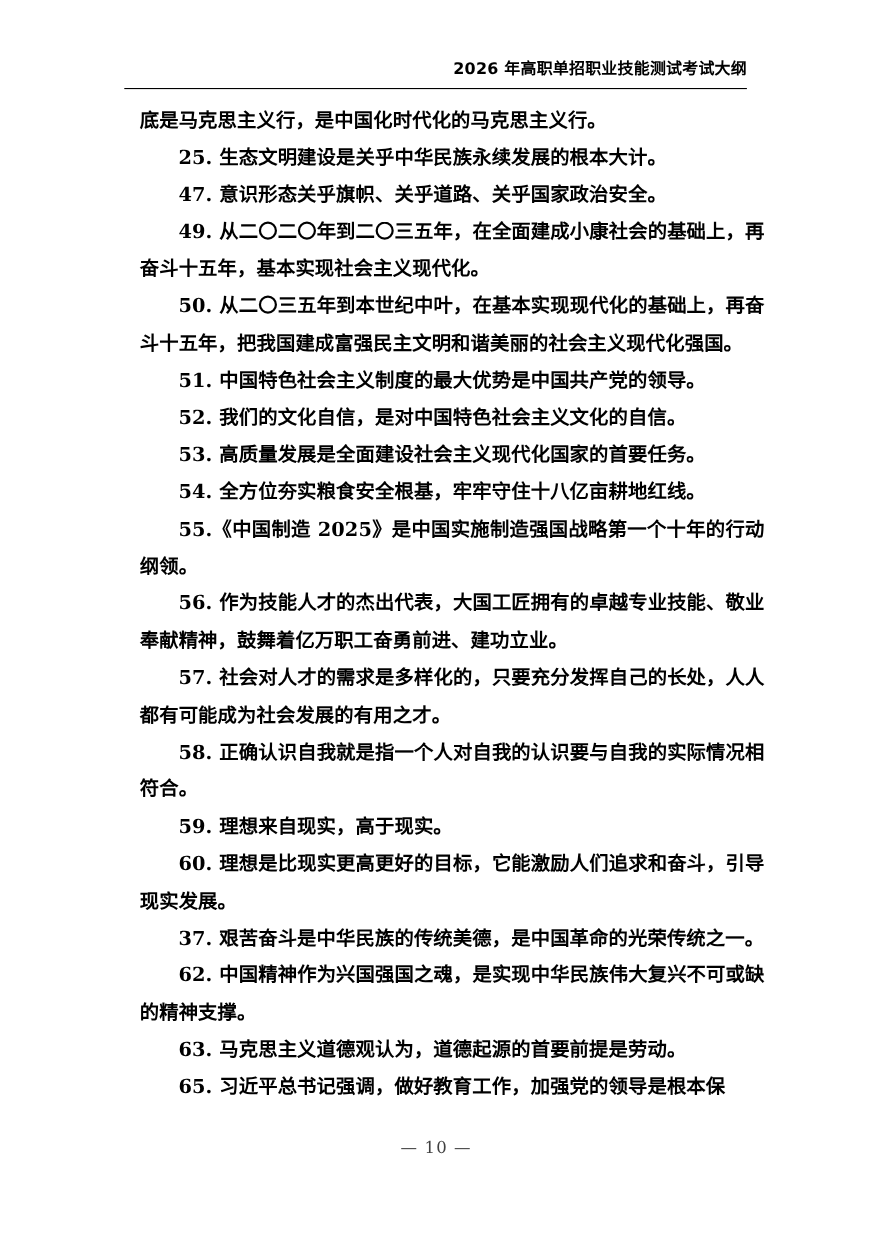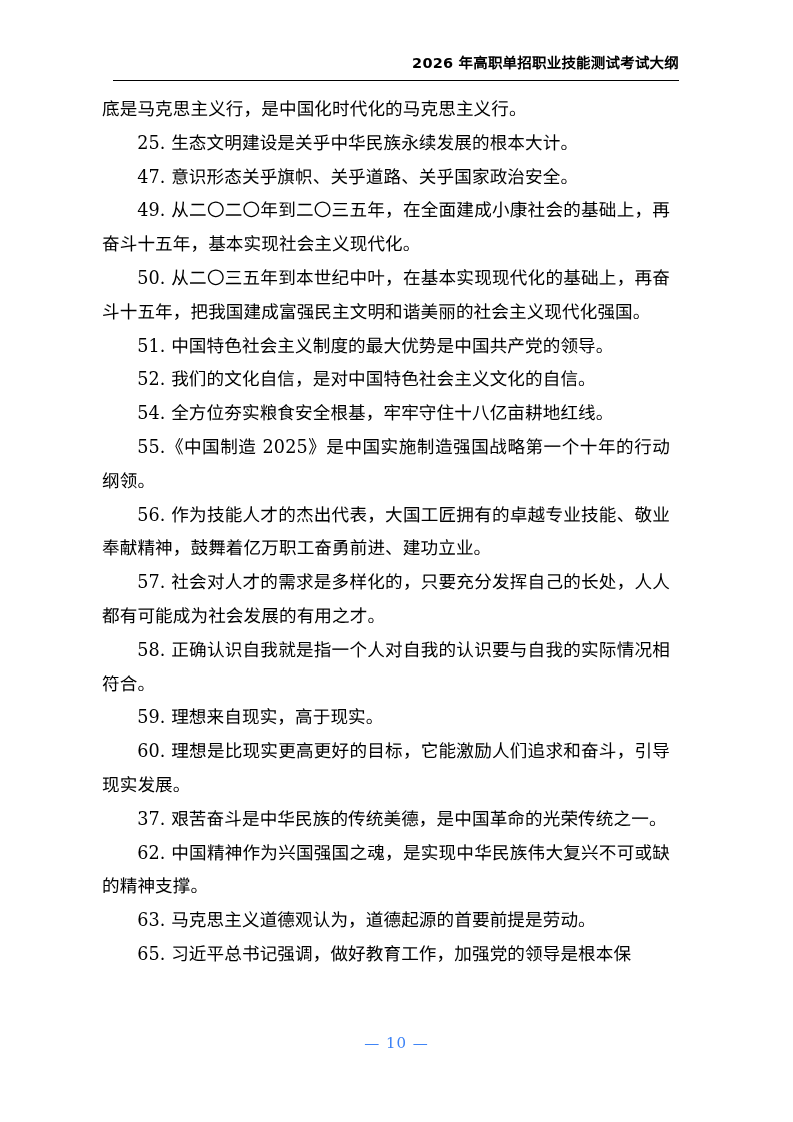--- a/index.html
+++ b/index.html
@@ -45,23 +45,24 @@
     left: 113px;
     top: 80px;
     width: 566px;
     height: 0;
     border-top: 1.6px solid #000000;
   }
 
   
   .body-column {
     position: absolute;
-    left: 102px;
+    left: 127px;
     top: 93px;
     width: 568px;
+    font-weight: bold;
   }
   .para {
     margin: 0;
     font-size: 17.6px;
     line-height: 33.8px;
     text-align: justify;
     text-justify: inter-ideograph;
     text-align-last: left;
     letter-spacing: 0.1px;
     word-break: break-all;
@@ -79,21 +80,21 @@
     position: absolute;
     left: 0;
     top: 1032px;
     width: 793px;
     text-align: center;
   }
   .page-footer .folio {
     font-size: 15px;
     line-height: 22px;
     font-family: "DejaVu Serif", "Liberation Serif", serif;
-    color: #3b82f6;
+    color: #404040;
     letter-spacing: 1px;
   }
 </style>
 </head>
 <body>
 
 <div class="page">
 
   <div class="page-header">
     <span class="header-title">2026 年高职单招职业技能测试考试大纲</span>
@@ -103,20 +104,21 @@
   <div class="body-column">
 
     <p class="para continued">底是马克思主义行，是中国化时代化的马克思主义行。</p>
 
     <p class="para item">25. 生态文明建设是关乎中华民族永续发展的根本大计。</p>
     <p class="para item">47. 意识形态关乎旗帜、关乎道路、关乎国家政治安全。</p>
     <p class="para item">49. 从二〇二〇年到二〇三五年，在全面建成小康社会的基础上，再奋斗十五年，基本实现社会主义现代化。</p>
     <p class="para item">50. 从二〇三五年到本世纪中叶，在基本实现现代化的基础上，再奋斗十五年，把我国建成富强民主文明和谐美丽的社会主义现代化强国。</p>
     <p class="para item">51. 中国特色社会主义制度的最大优势是中国共产党的领导。</p>
     <p class="para item">52. 我们的文化自信，是对中国特色社会主义文化的自信。</p>
+    <p class="para item">53. 高质量发展是全面建设社会主义现代化国家的首要任务。</p>
     <p class="para item">54. 全方位夯实粮食安全根基，牢牢守住十八亿亩耕地红线。</p>
     <p class="para item">55.《中国制造 2025》是中国实施制造强国战略第一个十年的行动纲领。</p>
     <p class="para item">56. 作为技能人才的杰出代表，大国工匠拥有的卓越专业技能、敬业奉献精神，鼓舞着亿万职工奋勇前进、建功立业。</p>
     <p class="para item">57. 社会对人才的需求是多样化的，只要充分发挥自己的长处，人人都有可能成为社会发展的有用之才。</p>
     <p class="para item">58. 正确认识自我就是指一个人对自我的认识要与自我的实际情况相符合。</p>
     <p class="para item">59. 理想来自现实，高于现实。</p>
     <p class="para item">60. 理想是比现实更高更好的目标，它能激励人们追求和奋斗，引导现实发展。</p>
     <p class="para item">37. 艰苦奋斗是中华民族的传统美德，是中国革命的光荣传统之一。</p>
     <p class="para item">62. 中国精神作为兴国强国之魂，是实现中华民族伟大复兴不可或缺的精神支撑。</p>
     <p class="para item">63. 马克思主义道德观认为，道德起源的首要前提是劳动。</p>

